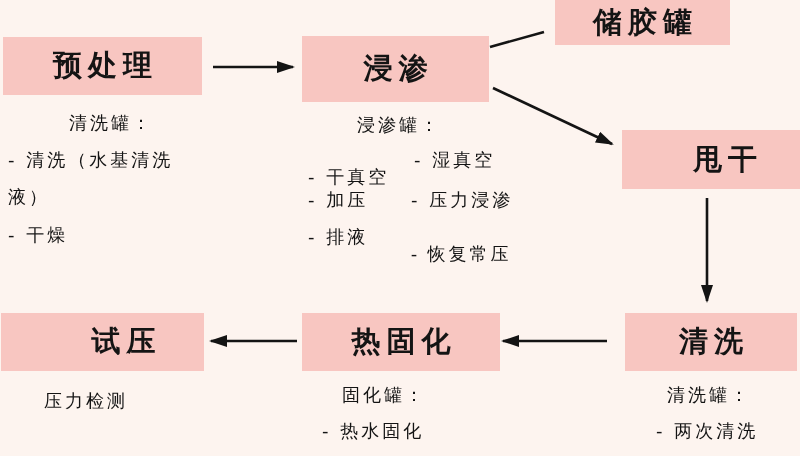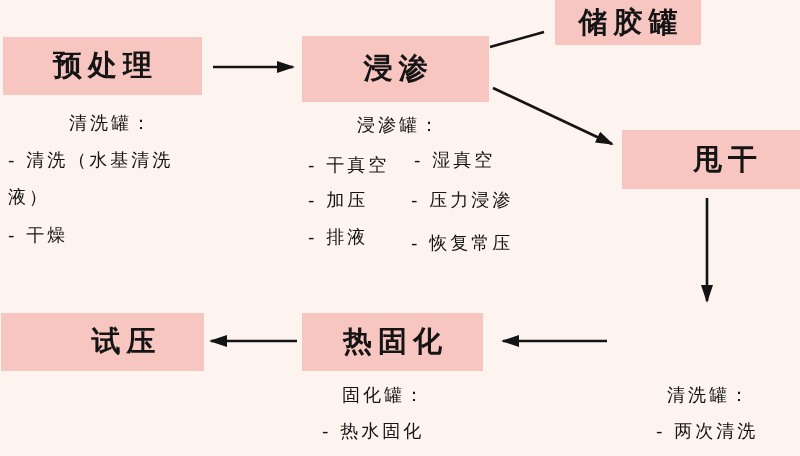--- a/index.html
+++ b/index.html
@@ -30,37 +30,37 @@
     position:absolute;
     font-size:18px;
     font-weight:500;
     letter-spacing:3px;
     line-height:1.25;
     white-space:nowrap;
   }
   
   .n-pretreatment  { left:3px;   top:37px;  width:199px; height:58px; }
   .n-impregnation  { left:302px; top:36px;  width:187px; height:66px; }
-  .n-glue-tank     { left:555px; top:0px;   width:146px; height:45px; }
+  .n-glue-tank     { left:555px; top:0px;   width:175px; height:45px; }
   .n-spin-dry      { left:622px; top:130px; width:206px; height:59px; }
   .n-cleaning      { left:625px; top:313px; width:172px; height:58px; }
-  .n-heat-cure     { left:302px; top:313px; width:181px; height:58px; }
+  .n-heat-cure     { left:302px; top:313px; width:198px; height:58px; }
   .n-pressure-test { left:1px;   top:313px; width:203px; height:58px;padding-left:48px; }
   
   .t-pre-title { left:69px;  top:112px; }
   .t-pre-l1    { left:8px;   top:149px; }
   .t-pre-l2    { left:8px;   top:186px; }
   .t-pre-l3    { left:8px;   top:224px; }
   .t-imp-title { left:357px; top:114px; }
-  .t-imp-c1r1  { left:308px; top:154px;text-align:center; }
+  .t-imp-c1r1  { left:308px; top:166px;text-align:center; }
   .t-imp-c1r2  { left:308px; top:189px; }
   .t-imp-c1r3  { left:308px; top:226px; }
   .t-imp-c2r1  { left:414px; top:149px; }
   .t-imp-c2r2  { left:411px; top:189px; }
-  .t-imp-c2r3  { left:411px; top:232px; }
+  .t-imp-c2r3  { left:411px; top:243px;font-family:Liberation Serif, serif; }
   .t-cln-title { left:667px; top:384px; }
   .t-cln-l1    { left:656px; top:420px; }
   .t-cur-title { left:342px; top:384px; }
   .t-cur-l1    { left:322px; top:420px; }
   .t-prs-l1    { left:44px;  top:390px; }
 </style>
 </head>
 <body>
 
 <div class="canvas" style="background: rgb(253, 244, 239); color: rgb(20, 20, 20);">
@@ -76,20 +76,21 @@
     <line x1="493" y1="88" x2="612" y2="144" stroke="#141414" stroke-width="2.6" marker-end="url(#ah)"></line>
     <line x1="707" y1="198" x2="707" y2="301" stroke="#141414" stroke-width="2.6" marker-end="url(#ah)"></line>
     <line x1="607" y1="341" x2="503" y2="341" stroke="#141414" stroke-width="2.6" marker-end="url(#ah)"></line>
     <line x1="297" y1="341" x2="211" y2="341" stroke="#141414" stroke-width="2.6" marker-end="url(#ah)"></line>
   </svg>
 
   <div class="node n-pretreatment" style="background: rgb(248, 198, 193);">预处理</div>
   <div class="node n-impregnation" style="background: rgb(248, 198, 193);">浸渗</div>
   <div class="node n-glue-tank" style="background: rgb(248, 198, 193);">储胶罐</div>
   <div class="node n-spin-dry" style="background: rgb(248, 198, 193);">甩干</div>
+  <div class="node n-cleaning" style="background: rgb(248, 198, 193);">清洗</div>
   <div class="node n-heat-cure" style="background: rgb(248, 198, 193);">热固化</div>
   <div class="node n-pressure-test" style="background: rgb(248, 198, 193);">试压</div>
 
   <div class="note t-pre-title">清洗罐：</div>
   <div class="note t-pre-l1">- 清洗（水基清洗</div>
   <div class="note t-pre-l2">液）</div>
   <div class="note t-pre-l3">- 干燥</div>
 
   <div class="note t-imp-title">浸渗罐：</div>
   <div class="note t-imp-c1r1">- 干真空</div>
@@ -98,14 +99,15 @@
   <div class="note t-imp-c2r1">- 湿真空</div>
   <div class="note t-imp-c2r2">- 压力浸渗</div>
   <div class="note t-imp-c2r3">- 恢复常压</div>
 
   <div class="note t-cln-title">清洗罐：</div>
   <div class="note t-cln-l1">- 两次清洗</div>
 
   <div class="note t-cur-title">固化罐：</div>
   <div class="note t-cur-l1">- 热水固化</div>
 
+  <div class="note t-prs-l1">压力检测</div>
 
 </div>
 
 </body></html>

